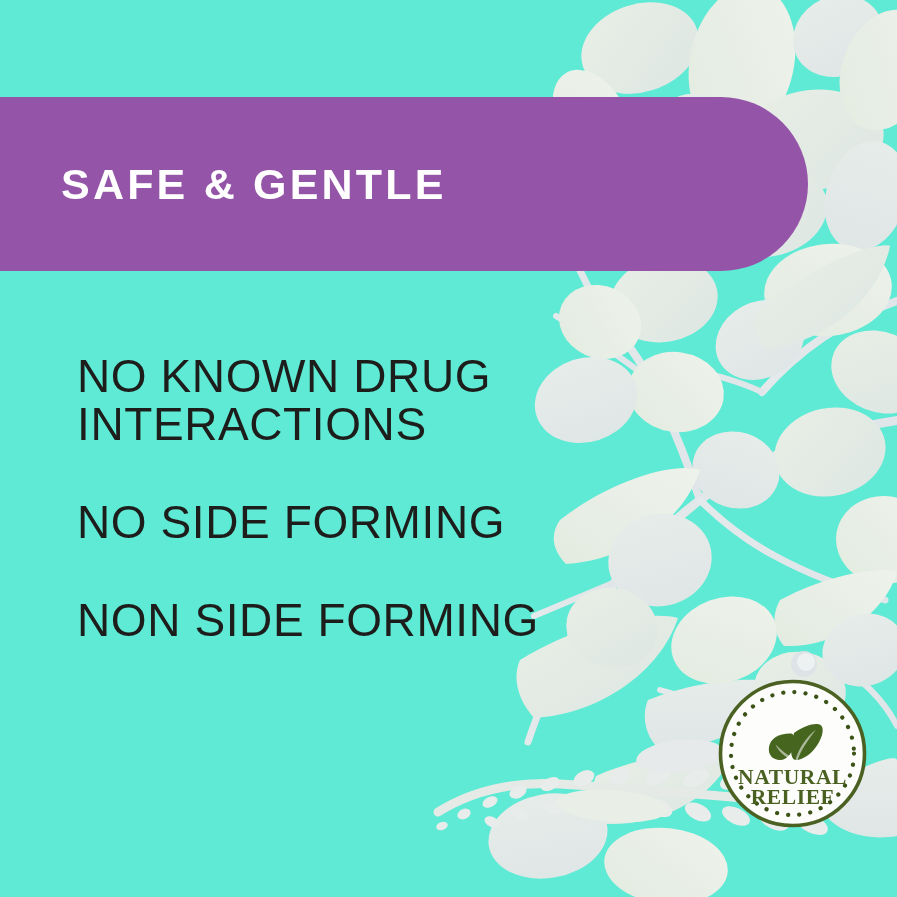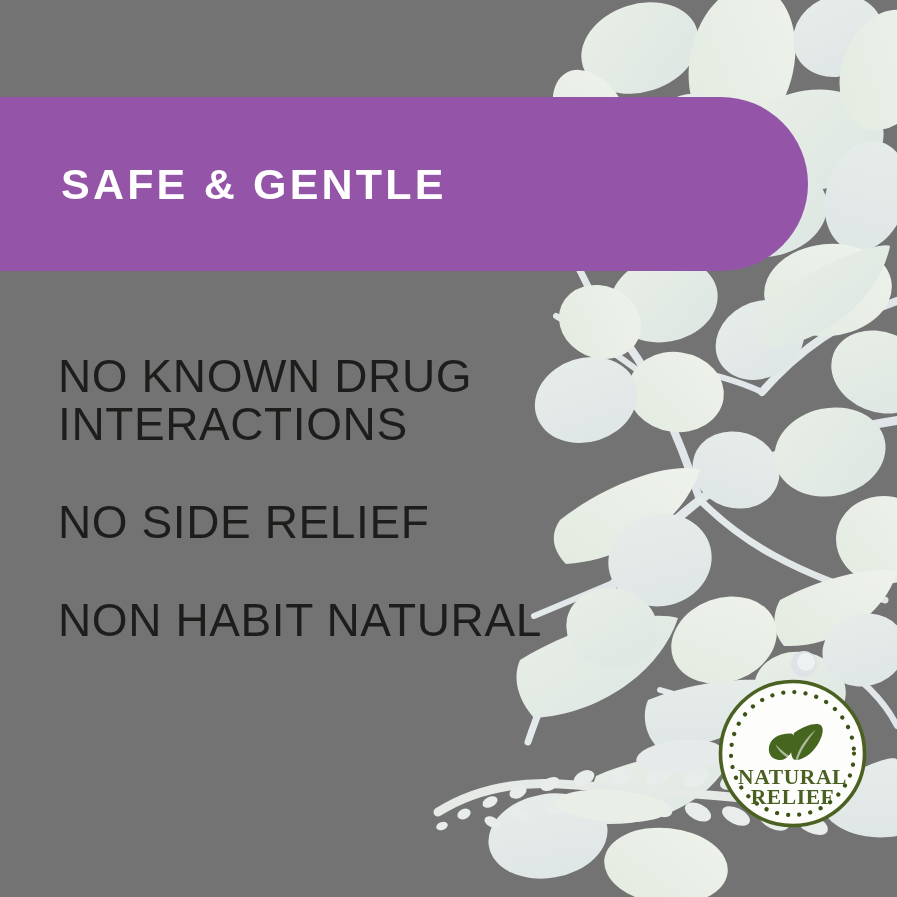--- a/index.html
+++ b/index.html
@@ -8,21 +8,21 @@
     background: #ffffff;
   }
   body {
     font-family: "Liberation Sans", sans-serif;
   }
 
   #infographic {
     position: relative;
     width: 897px;
     height: 897px;
-    background: #737373;
+    background: #5eead4;
     overflow: hidden;
   }
 
   
   #botanical-bg {
     position: absolute;
     inset: 0;
     width: 897px;
     height: 897px;
     pointer-events: none;
@@ -48,21 +48,21 @@
     font-weight: bold;
     letter-spacing: 3.2px;
     line-height: 1;
     white-space: nowrap;
     font-family: "Liberation Sans", sans-serif;
   }
 
   
   #benefits {
     position: absolute;
-    left: 58px;
+    left: 77px;
     top: 352px;
     width: 620px;
     z-index: 4;
   }
   .benefit-item {
     color: #1d1d1b;
     font-size: 46px;
     font-weight: 300;
     line-height: 48px;
     letter-spacing: 0.6px;
@@ -205,22 +205,22 @@
     </g>
   </svg>
 
   <div id="banner">
     <div id="banner-title">SAFE &amp; GENTLE</div>
   </div>
 
   <div id="benefits">
     <div class="benefit-item">NO KNOWN DRUG
 INTERACTIONS</div>
-    <div class="benefit-item">NO SIDE RELIEF</div>
-    <div class="benefit-item">NON HABIT NATURAL</div>
+    <div class="benefit-item">NO SIDE FORMING</div>
+    <div class="benefit-item">NON SIDE FORMING</div>
   </div>
 
   <div id="natural-relief-badge">
     <svg viewBox="0 0 151 151" width="151" height="151" xmlns="http://www.w3.org/2000/svg">
 
       <circle cx="75.5" cy="75.5" r="73" fill="#fdfdfb"></circle>
 
       <circle cx="75.5" cy="75.5" r="72" fill="none" stroke="#4a6122" stroke-width="3.6"></circle>
 
       <circle cx="75.5" cy="75.5" r="61.5" fill="none" stroke="#3c5318" stroke-width="4.2" stroke-linecap="round" stroke-dasharray="0.1 11.1"></circle>

